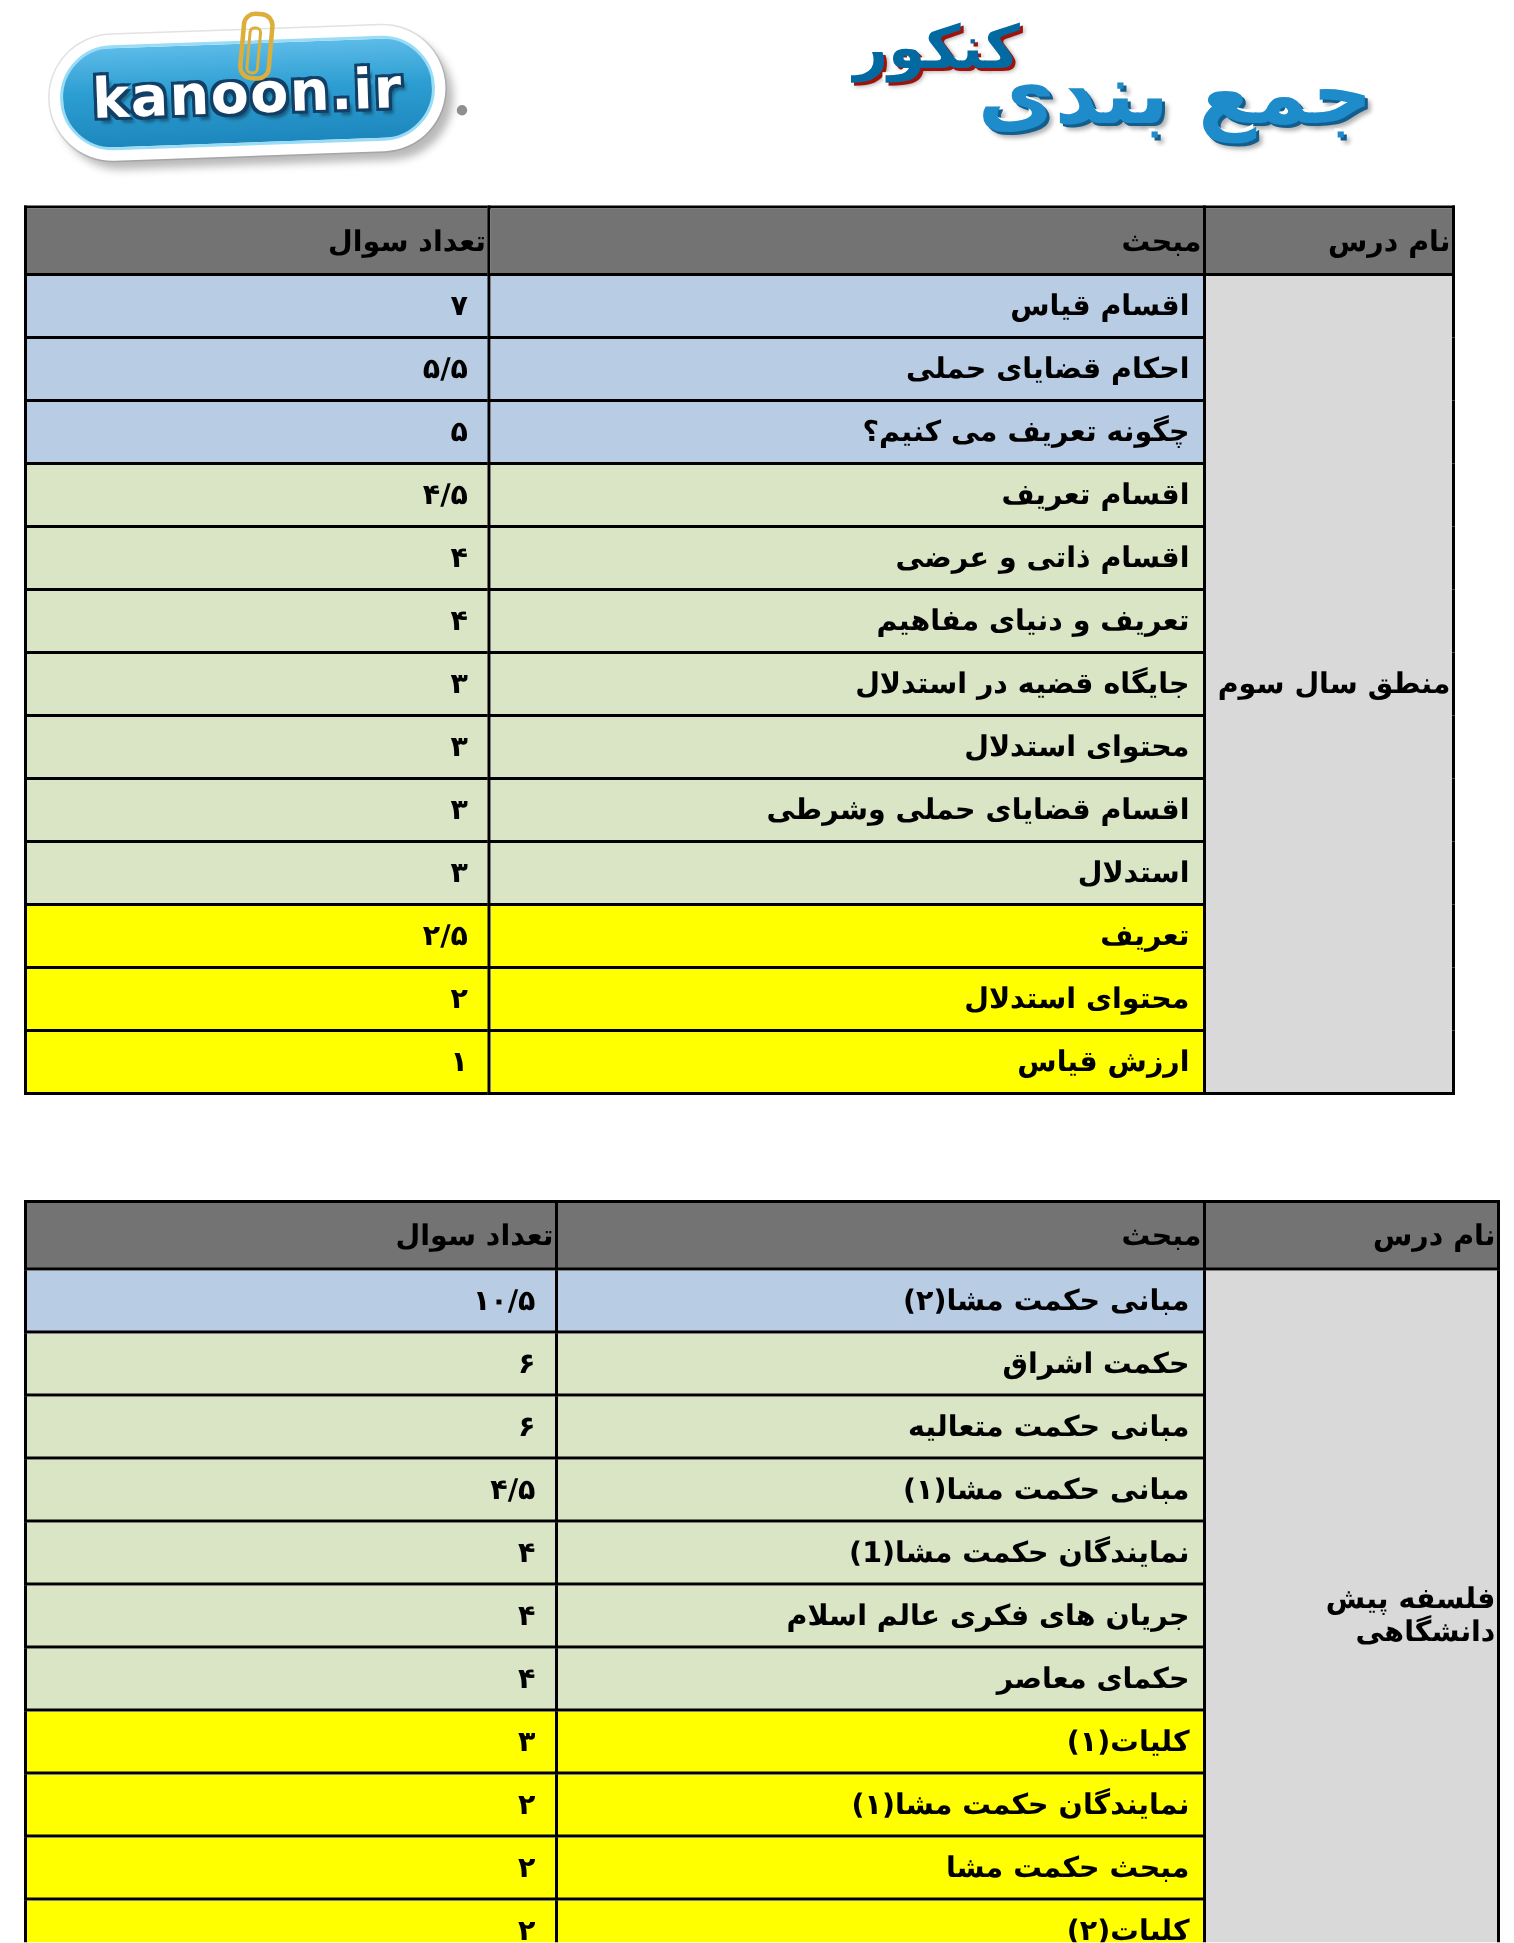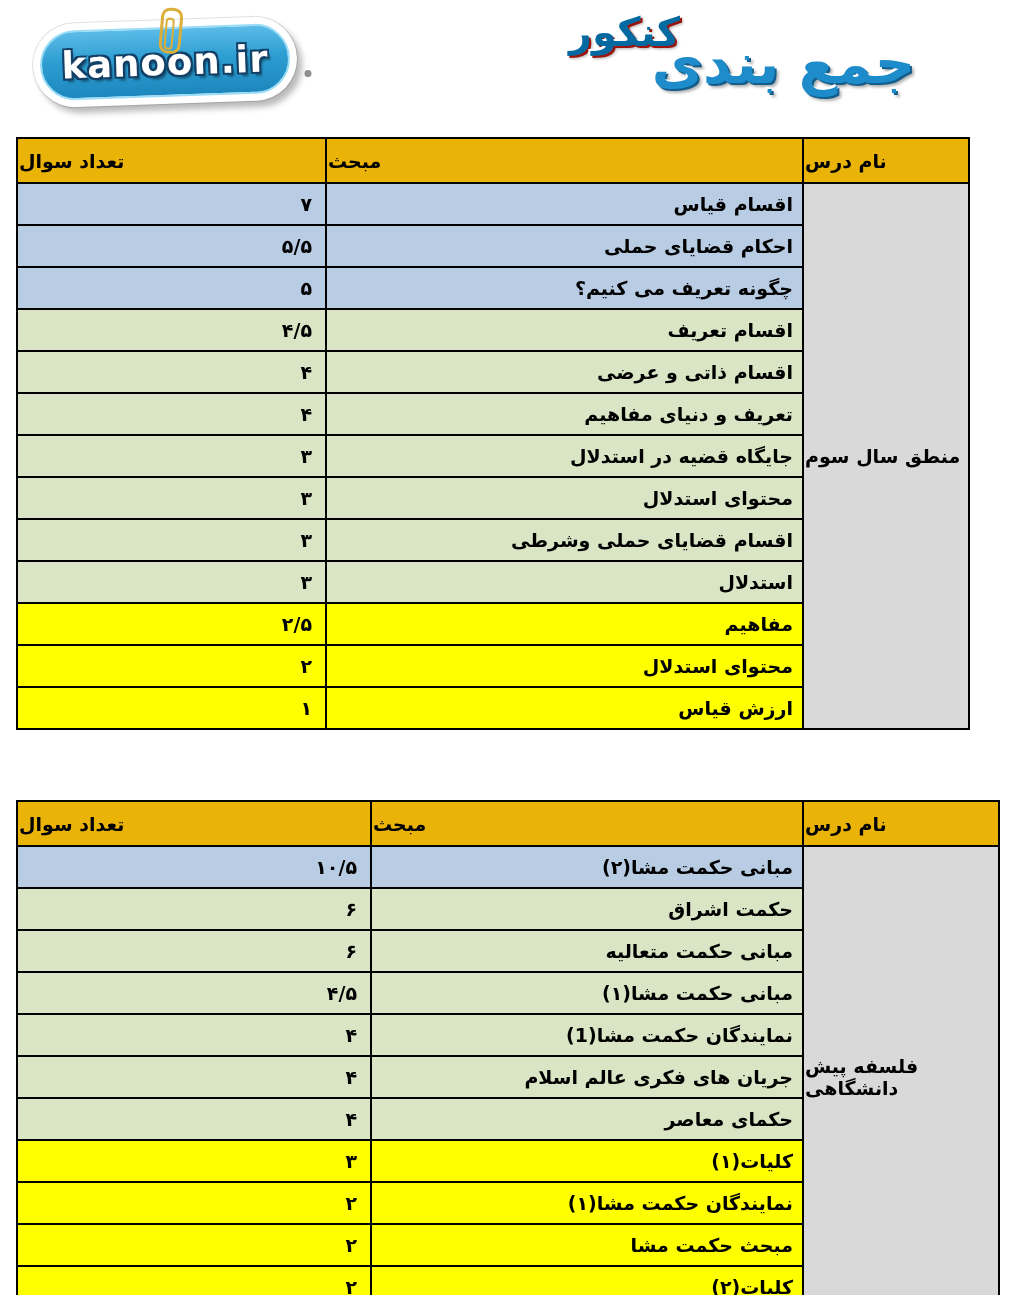--- a/index.html
+++ b/index.html
@@ -49,25 +49,25 @@
   }
 
   
   .data-table{
     position:absolute;border-collapse:collapse;table-layout:fixed;
     direction:rtl;font-weight:bold;color:#000;
   }
   .data-table th,.data-table td{
     border:2px solid #000;font-size:19px;font-weight:bold;overflow:hidden;
   }
-  .data-table th{background:#eab308;text-align:left;height:41px;}
+  .data-table th{background:#737373;text-align:right;height:41px;}
   .data-table td{height:38px;}
   .topic-cell{padding-right:9px;}
   .count-cell{text-align:right;padding-right:13px;}
-  .course-cell{background:#d9d9d9;text-align:left;vertical-align:middle;}
+  .course-cell{background:#d9d9d9;text-align:right;vertical-align:middle;}
   .row-blue  td.topic-cell,.row-blue  td.count-cell{background:#b8cce4;}
   .row-green td.topic-cell,.row-green td.count-cell{background:#d9e5c4;}
   .row-yellow td.topic-cell,.row-yellow td.count-cell{background:#ffff00;margin-top:48px;}
 
   .table1{left:16px;top:137px;width:952px;}
   .table1 col.c-course{width:166px;}
   .table1 col.c-topic{width:477px;}
   .table1 col.c-count{width:309px;}
 
   .table2{left:16px;top:800px;width:982px;}
@@ -144,21 +144,21 @@
         </tr>
         <tr class="row-green">
           <td class="topic-cell">اقسام قضایای حملی وشرطی</td>
           <td class="count-cell">۳</td>
         </tr>
         <tr class="row-green">
           <td class="topic-cell">استدلال</td>
           <td class="count-cell">۳</td>
         </tr>
         <tr class="row-yellow">
-          <td class="topic-cell">مفاهیم</td>
+          <td class="topic-cell">تعریف</td>
           <td class="count-cell">۲/۵</td>
         </tr>
         <tr class="row-yellow">
           <td class="topic-cell">محتوای استدلال</td>
           <td class="count-cell">۲</td>
         </tr>
         <tr class="row-yellow">
           <td class="topic-cell">ارزش قیاس</td>
           <td class="count-cell">۱</td>
         </tr>

